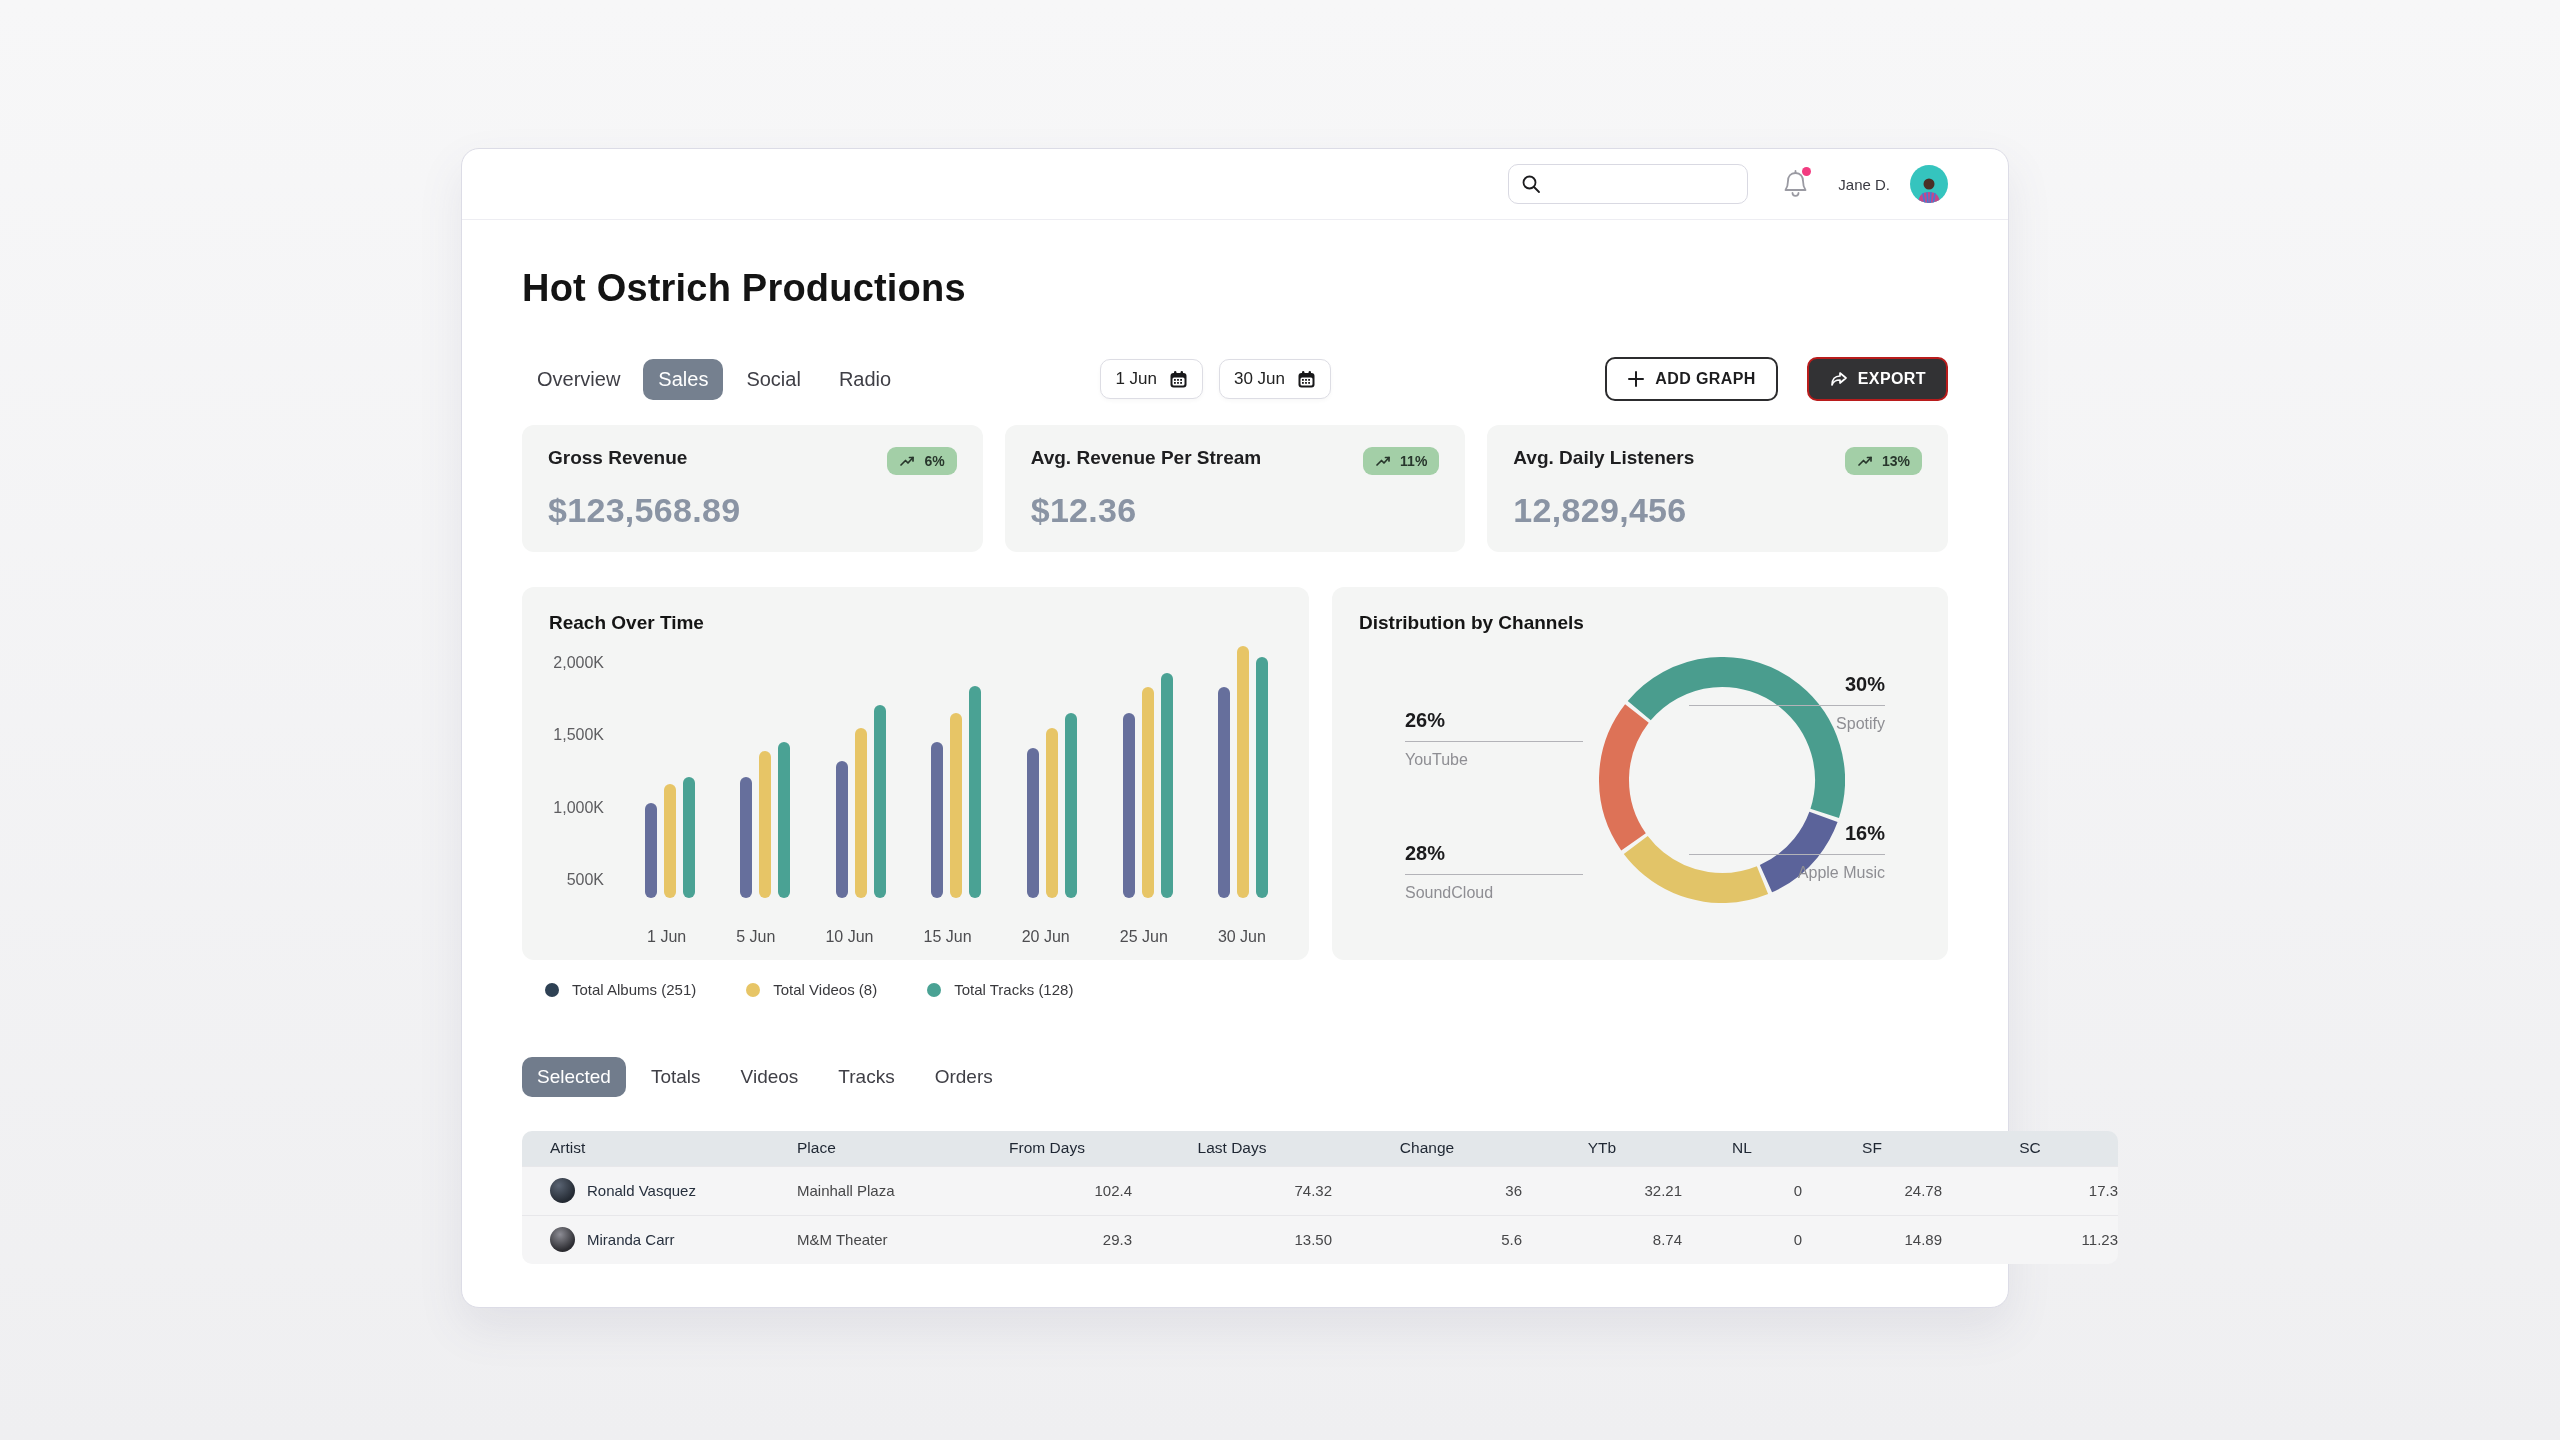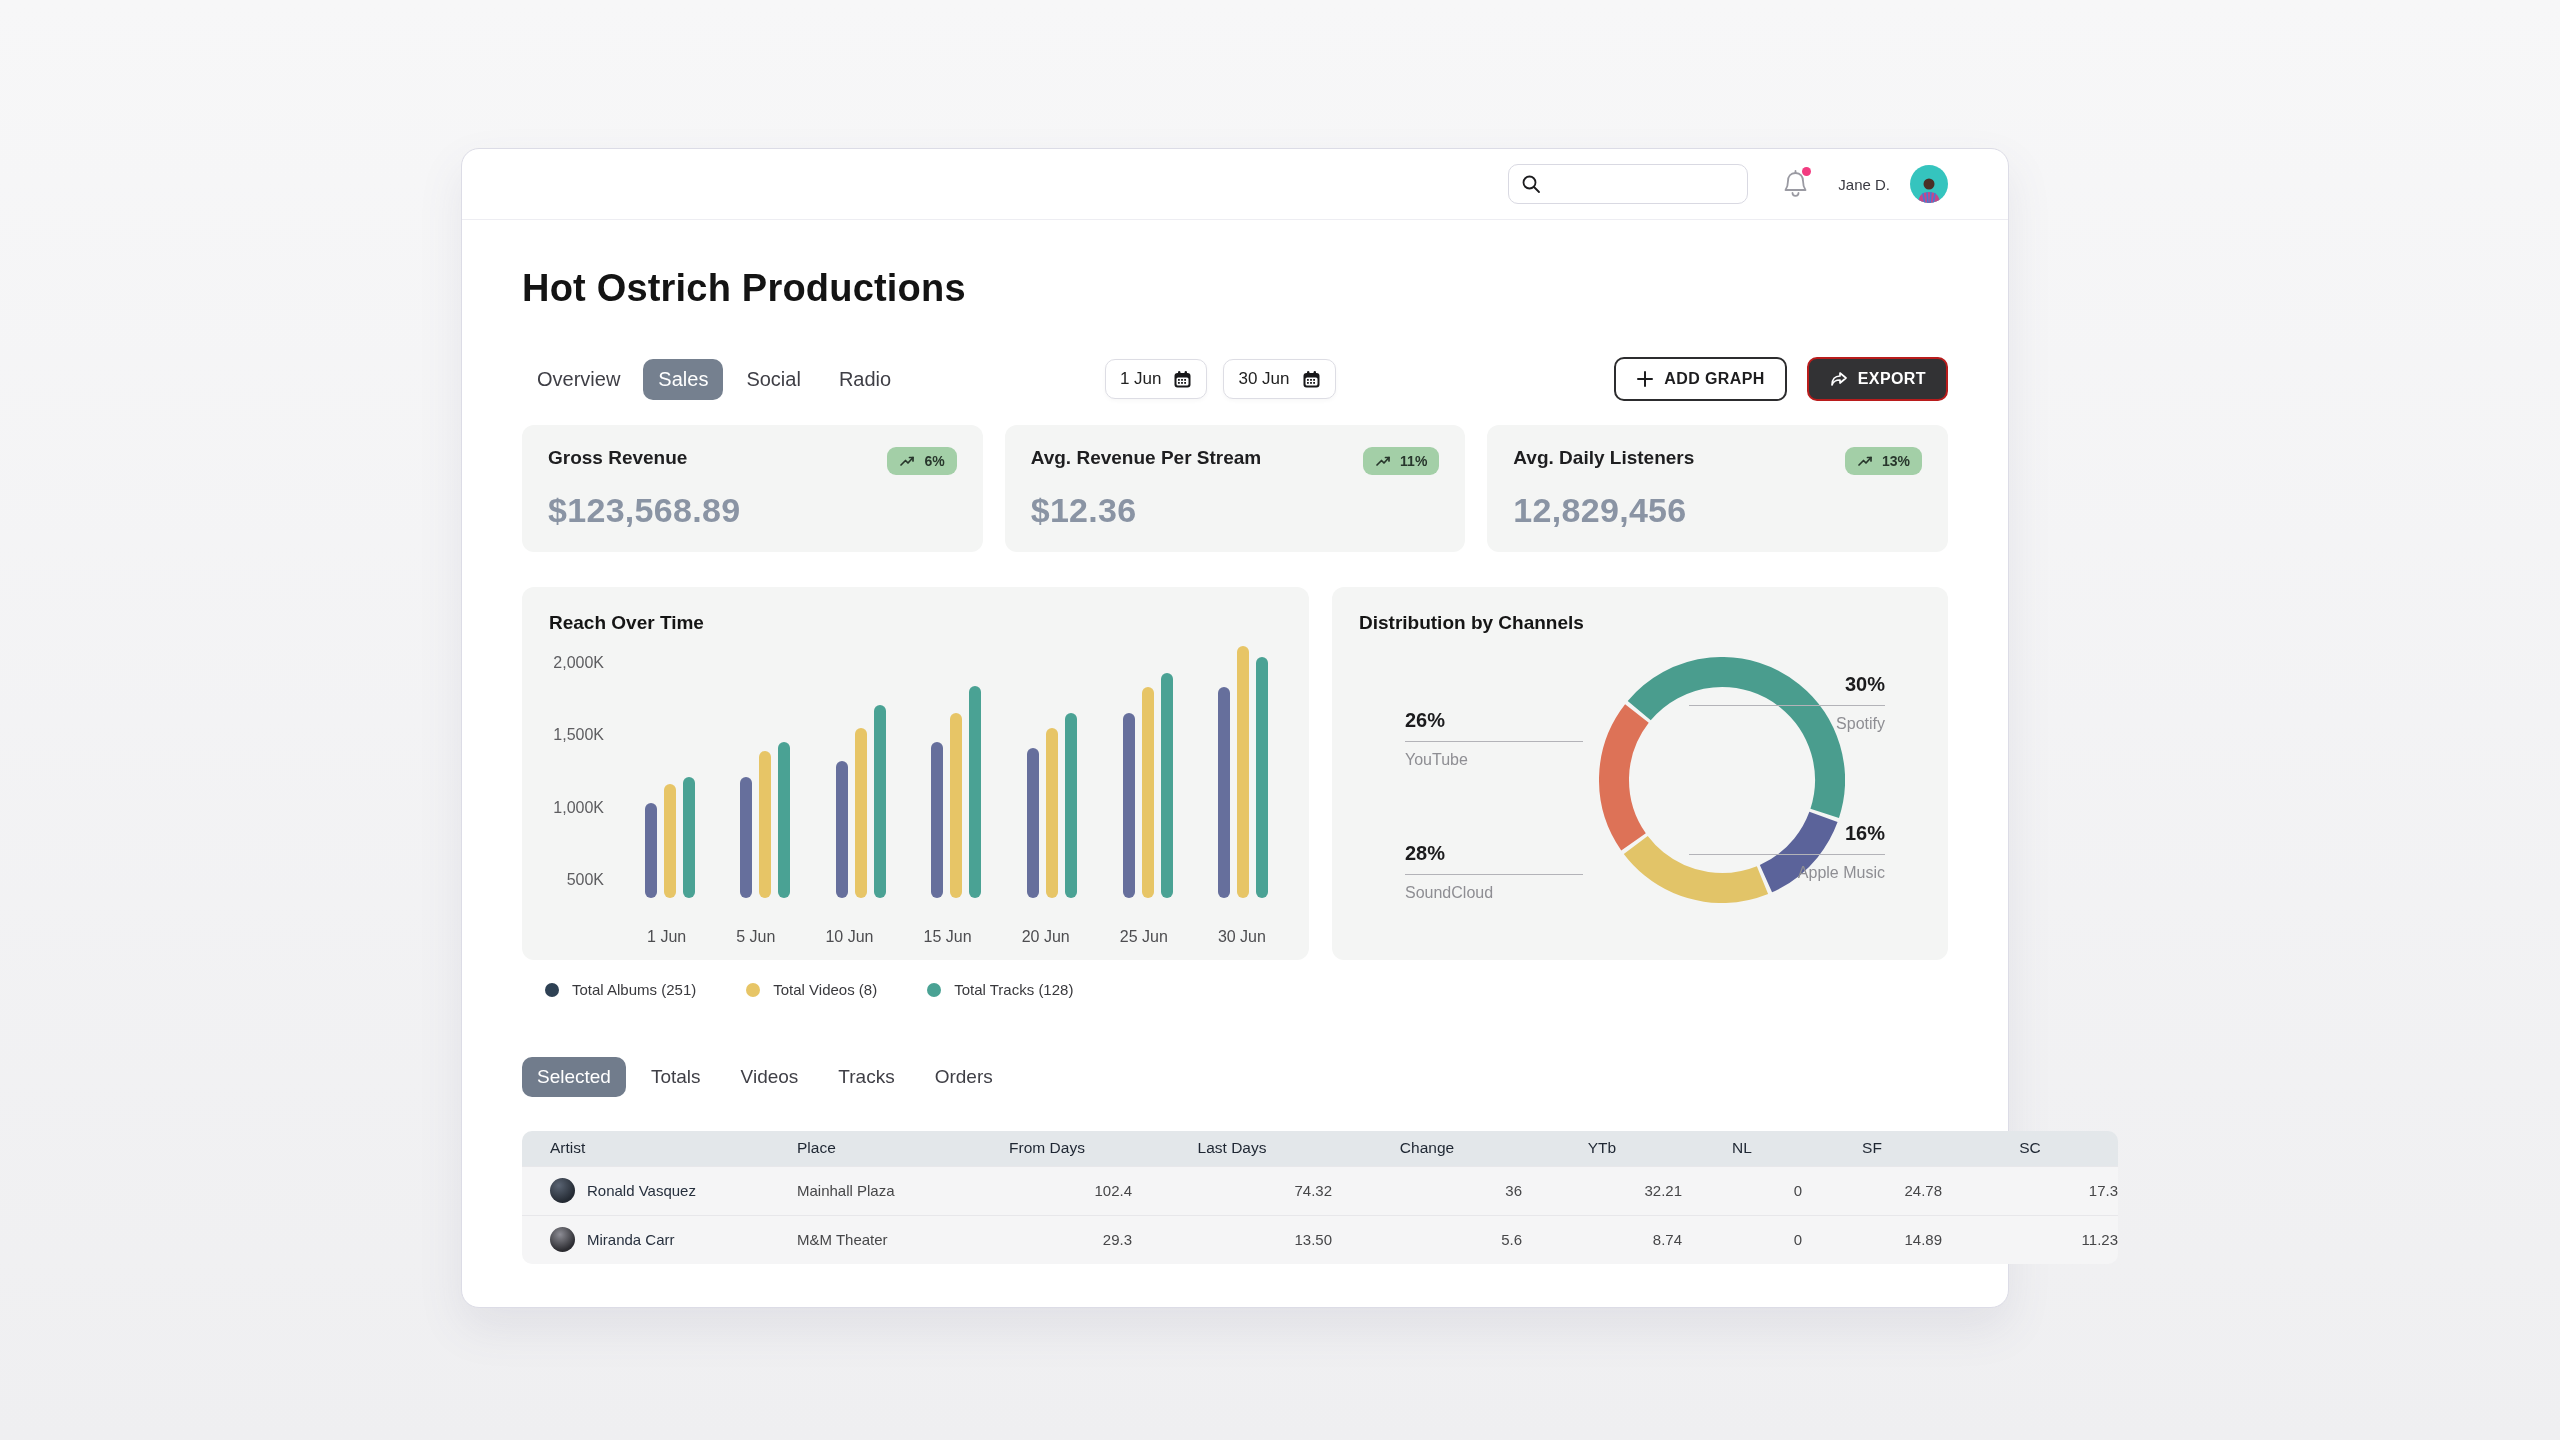--- a/index.html
+++ b/index.html
@@ -26,21 +26,21 @@
   .page-title { font-size:38px; font-weight:700; color:#141414; letter-spacing:.2px; margin-top:21px; }
 
   
   .controls { display:flex; align-items:center; margin-top:47px; }
   .tabs { display:flex; gap:8px; }
   .tab { font-size:20px; color:#3f3f46; padding:9px 15px; border-radius:10px; cursor:pointer; }
   .tab.active { background:#75808f; color:#ffffff; }
   .dates { display:flex; gap:16px; margin-left:auto; margin-right:auto; transform:translateX(-40px); }
   .datechip { display:flex; align-items:center; gap:12px; background:#fff; border:1px solid #dddde4;
               border-radius:10px; padding:9px 14px; font-size:17px; color:#222; box-shadow:0 2px 4px rgba(0,0,0,.03); }
-  .actions { display:flex; gap:20px; }
+  .actions { display:flex; gap:29px; }
   .btn { height:44px; border-radius:10px; display:flex; align-items:center; gap:10px;
          font-size:16px; font-weight:700; letter-spacing:.4px; padding:0 20px; cursor:pointer; }
   .btn.outline { background:#fff; border:2px solid #2c2c2e; color:#1d1d1f; }
   .btn.dark { background:#323234; border:2px solid #b91c1c; color:#fff; }
 
   
   .kpi-row { display:flex; gap:22px; margin-top:24px; }
   .kpi { flex:1; height:127px; background:#f4f5f4; border-radius:12px; padding:22px 26px; }
   .kpi-top { display:flex; justify-content:space-between; align-items:flex-start; }
   .kpi-label { font-size:19px; font-weight:700; color:#1e1e20; }

